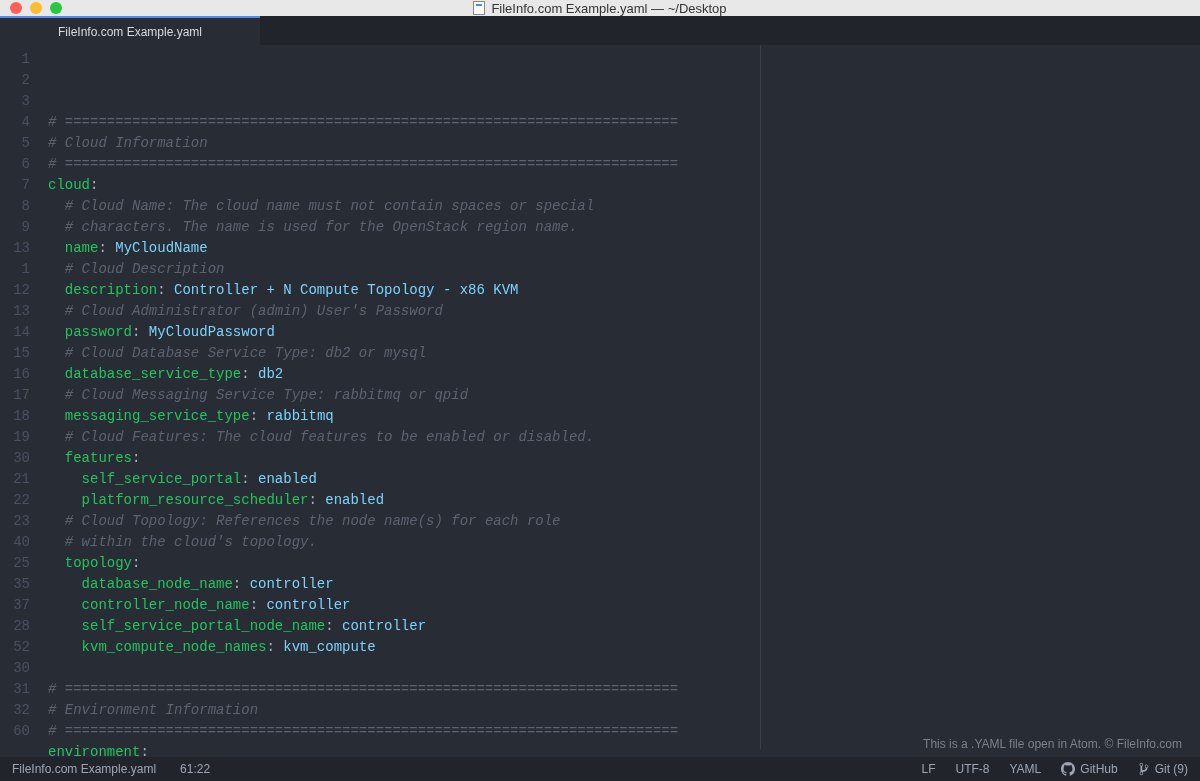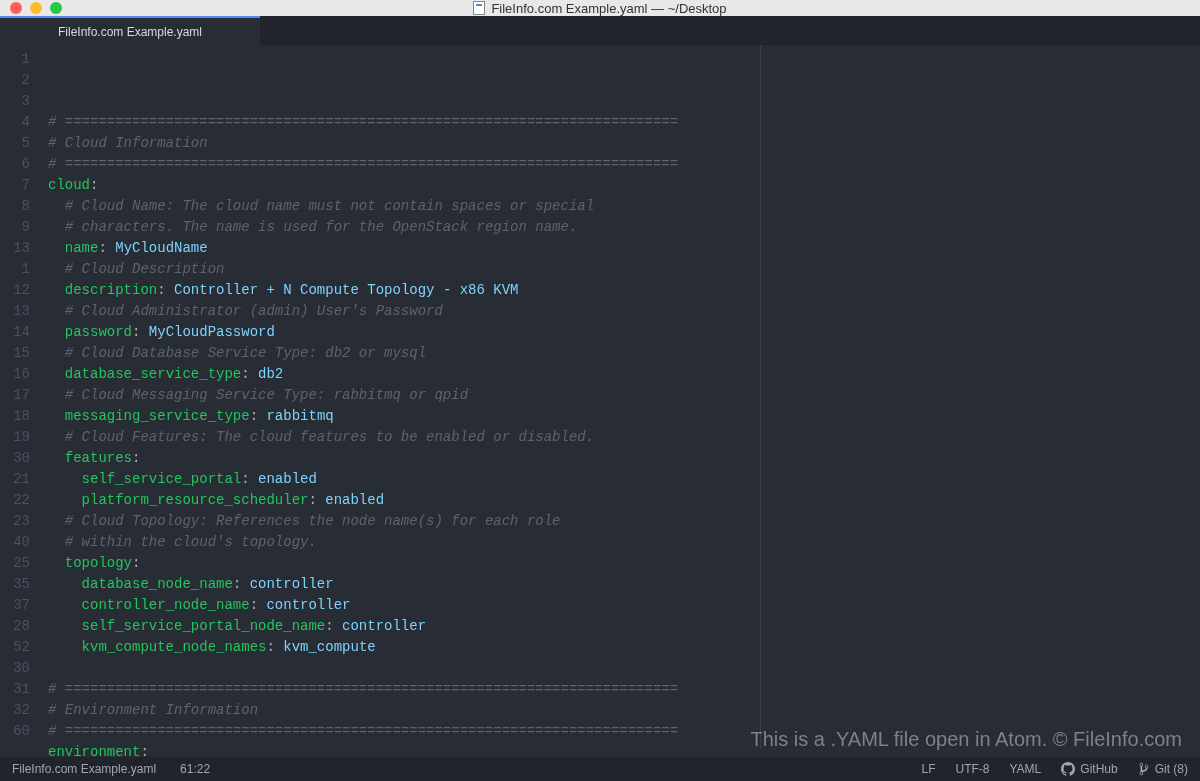--- a/index.html
+++ b/index.html
@@ -108,21 +108,21 @@
   .c-comment { color: #5c6370; font-style: italic; }
   .c-key { color: #22c55e; text-align: center; }
   .c-punc { color: #abb2bf; }
   .c-string { color: #7dd3fc; }
   .watermark {
     position: absolute;
     right: 18px;
     bottom: 30px;
     color: #7d8188;
     font-family: -apple-system, "Helvetica Neue", Arial, sans-serif;
-    font-size: 20px;
+    font-size: 12px;
   }
   .statusbar {
     position: absolute;
     bottom: 0; left: 0; right: 0;
     height: 24px;
     background: #21252b;
     display: flex;
     align-items: center;
     font-family: -apple-system, "Helvetica Neue", Arial, sans-serif;
     font-size: 12px;
@@ -224,16 +224,16 @@
           </svg>
       </span>
       <span>GitHub</span>
     </span>
     <span class="status-item">
       <span class="git-branch-icon">
         <svg viewBox="0 0 10 16">
             <path d="M10 5c0-1.11-.89-2-2-2a1.993 1.993 0 00-1 3.72v.3c-.02.52-.23.98-.63 1.38-.4.4-.86.61-1.38.63-.83.02-1.48.16-2 .45V4.72a1.993 1.993 0 00-1-3.72C.88 1 0 1.89 0 3a2 2 0 001 1.72v6.56c-.59.35-1 .99-1 1.72 0 1.11.89 2 2 2 1.11 0 2-.89 2-2 0-.53-.2-1-.53-1.36.09-.06.48-.41.59-.47.25-.11.56-.17.94-.17 1.05-.05 1.95-.45 2.75-1.25S8.95 7.77 9 6.73h-.02C9.59 6.37 10 5.73 10 5zM2 1.8c.66 0 1.2.55 1.2 1.2 0 .65-.55 1.2-1.2 1.2C1.35 4.2.8 3.65.8 3c0-.65.55-1.2 1.2-1.2zm0 12.41c-.66 0-1.2-.55-1.2-1.2 0-.65.55-1.2 1.2-1.2.65 0 1.2.55 1.2 1.2 0 .65-.55 1.2-1.2 1.2zM8 6.21c-.66 0-1.2-.55-1.2-1.2 0-.65.55-1.2 1.2-1.2.65 0 1.2.55 1.2 1.2 0 .65-.55 1.2-1.2 1.2z"></path>
           </svg>
       </span>
-      <span>Git (8)</span>
+      <span>Git (9)</span>
     </span>
   </div>
 </div>
 
 </body></html>

